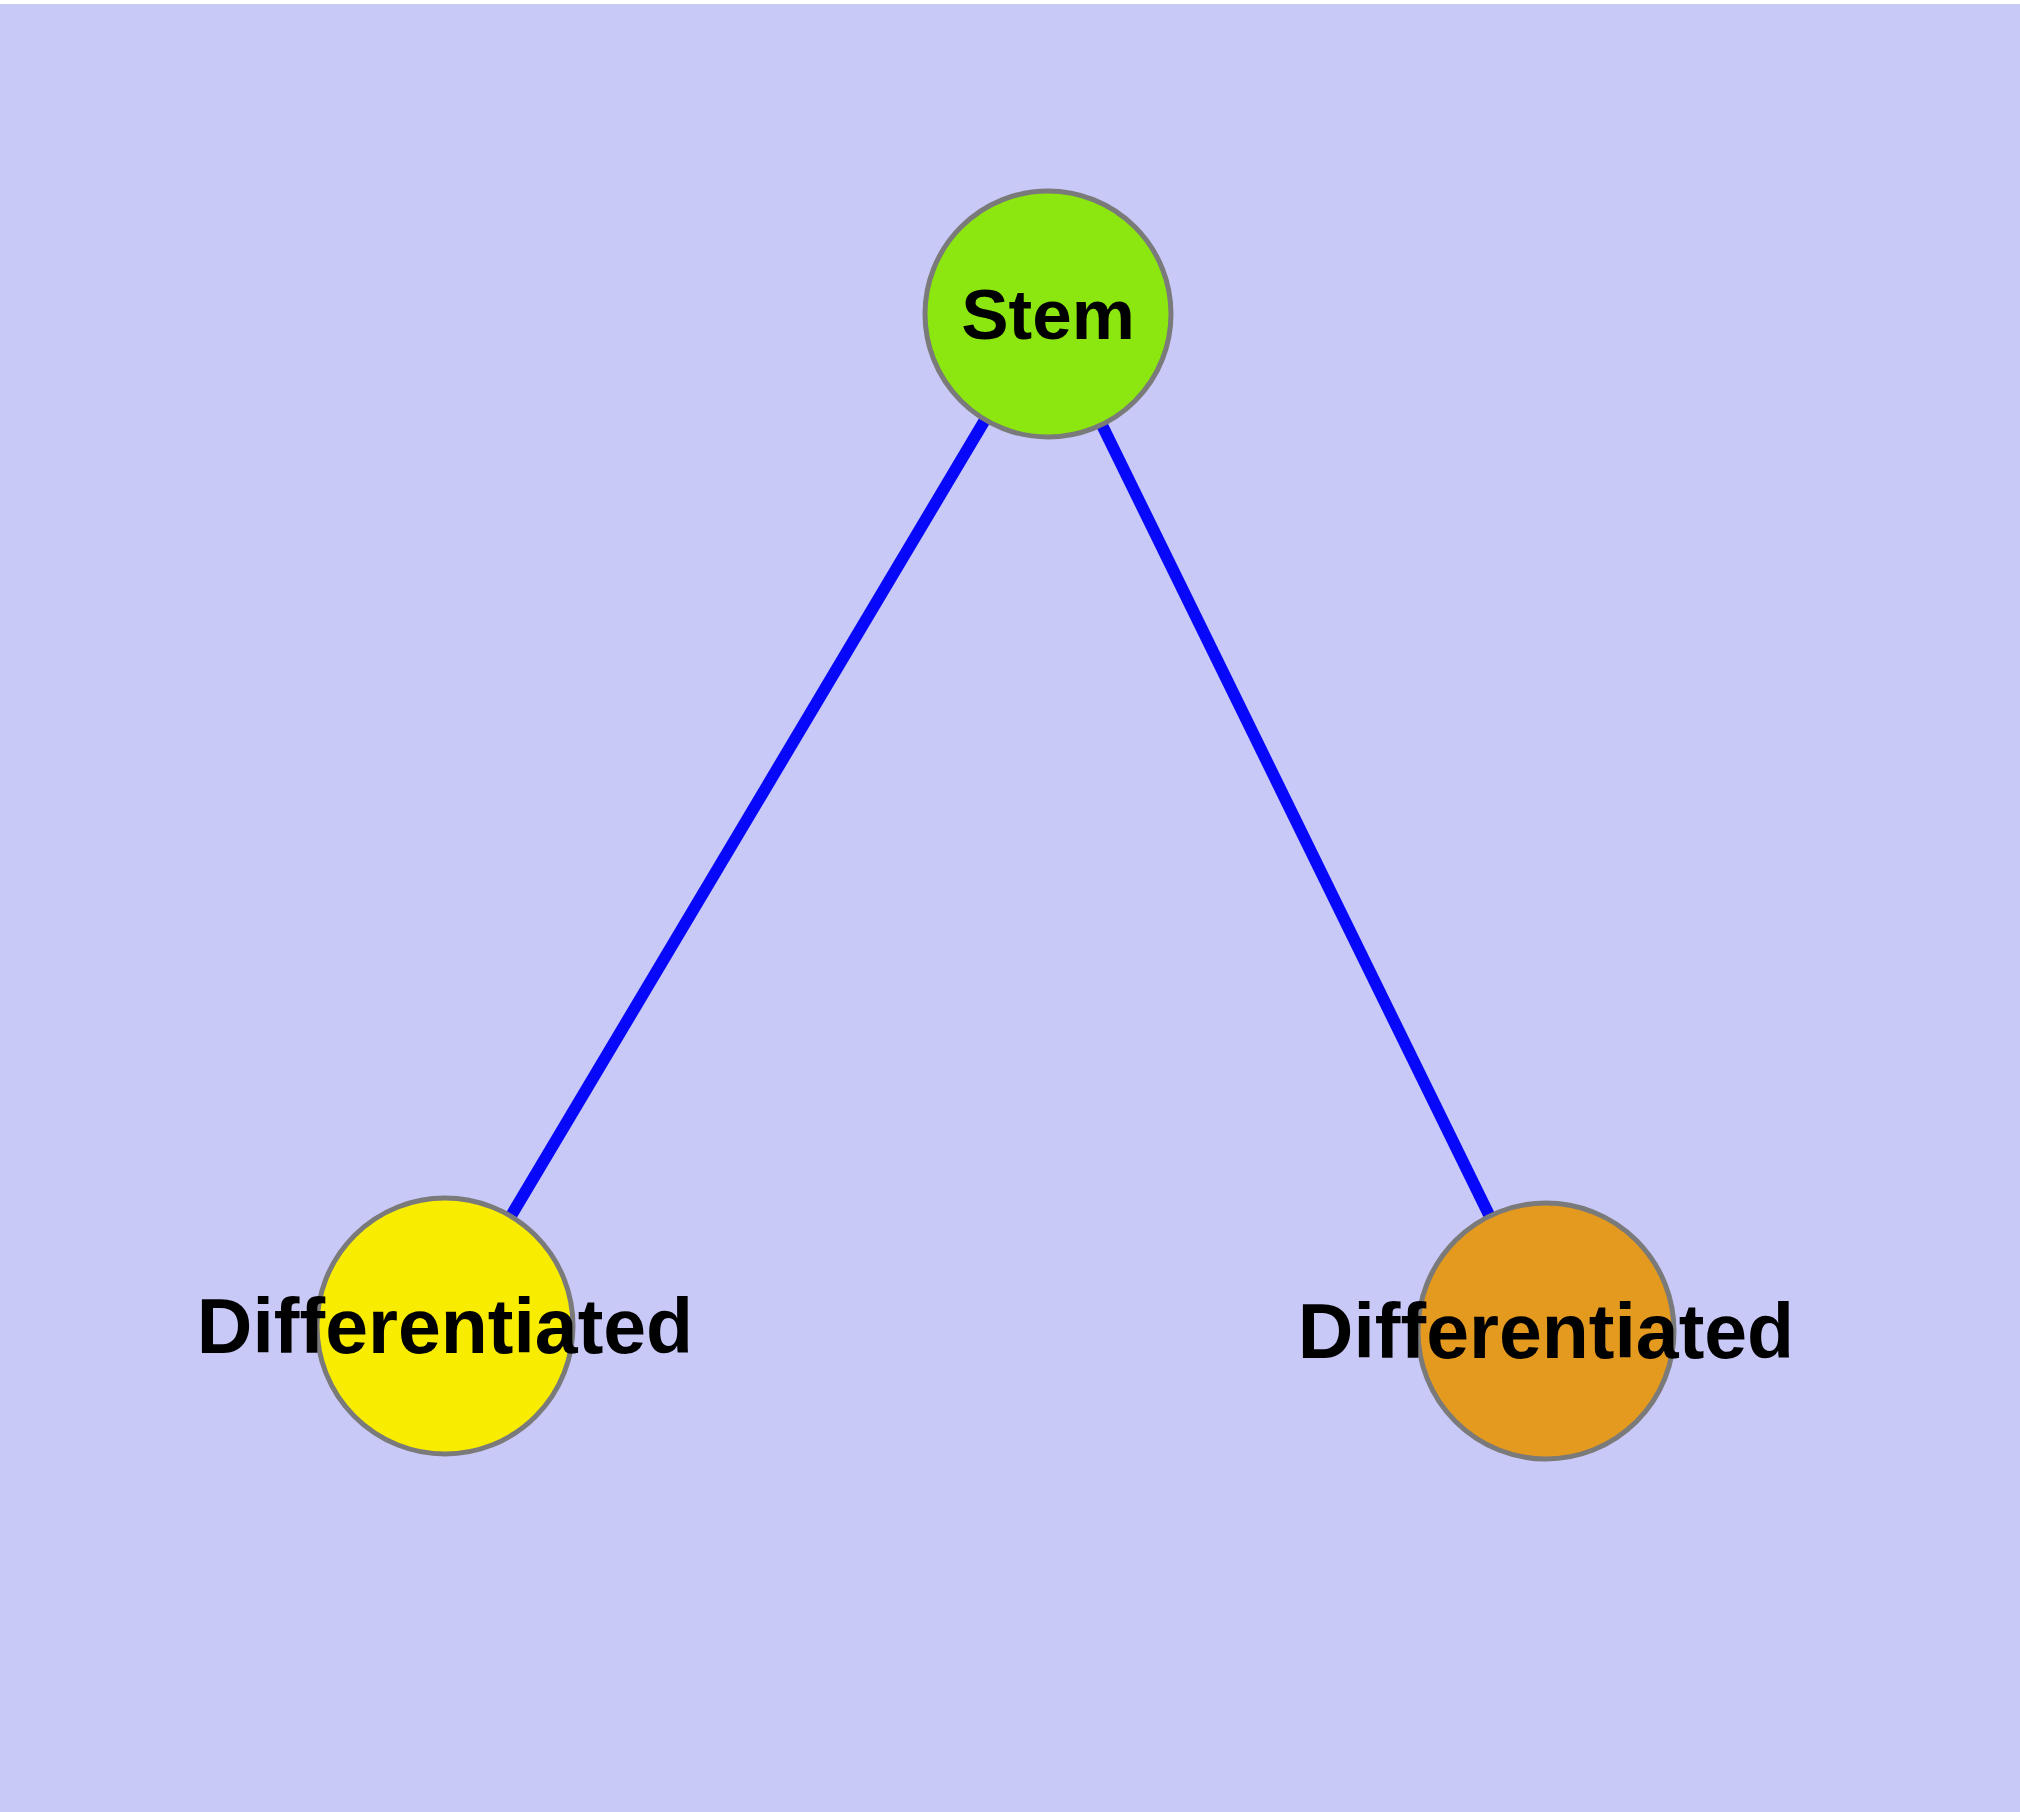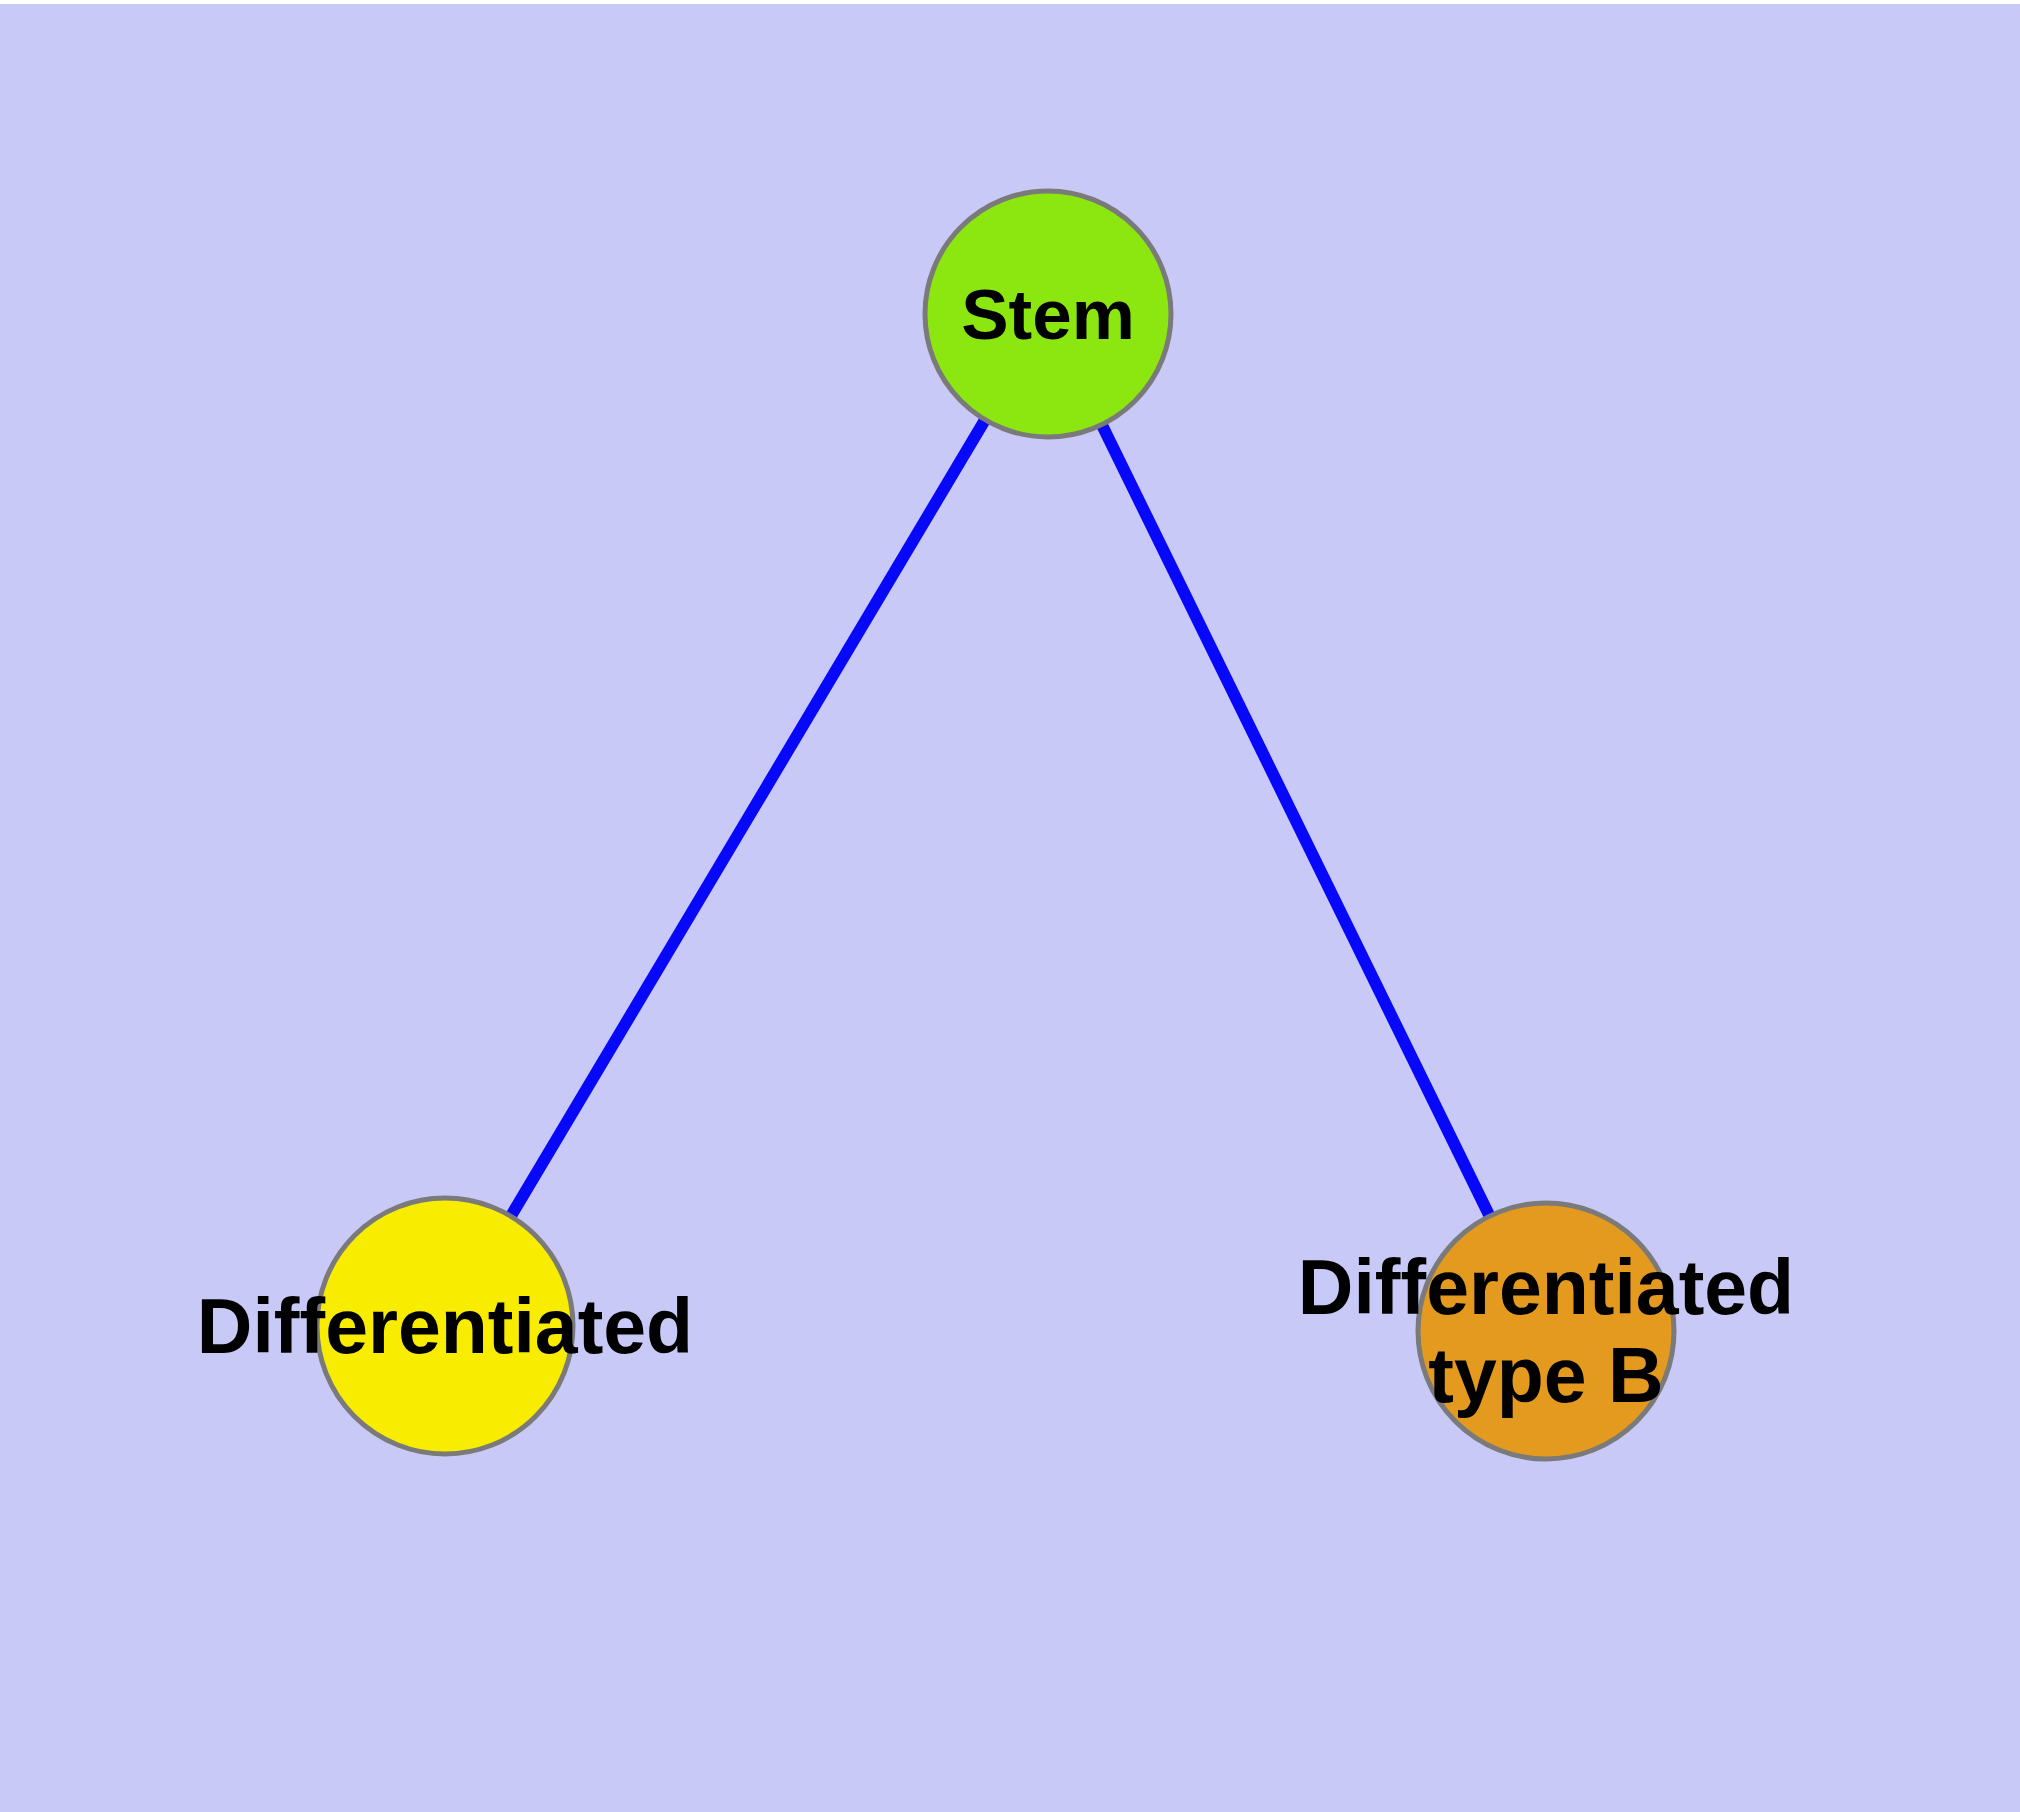--- a/index.html
+++ b/index.html
@@ -40,21 +40,20 @@
     transform: translate(-50%, -50%);
   }
   .node-stem   { left: 1048px; top: 314px;  width: 251px; height: 251px; }
   .node-type-a { left: 445px;  top: 1326px; width: 261px; height: 261px; }
   .node-type-b { left: 1546px; top: 1331px; width: 261px; height: 261px; }
   .node-label {
     position: absolute;
     transform: translate(-50%, -50%);
     color: #000000;
     font-weight: 700;
-    text-align: center;
     white-space: nowrap;
     line-height: 88px;
   }
   .label-stem   { left: 1048px; top: 314px;  font-size: 71px; line-height: 71px; }
   .label-type-a { left: 445px;  top: 1326px; font-size: 77px; }
   .label-type-b { left: 1546px; top: 1331px; font-size: 77px; }
 </style>
 </head>
 <body>
 
@@ -75,16 +74,15 @@
   <div class="node node-type-b" style="background-color: rgb(228, 153, 31); border-color: rgb(122, 122, 122);"></div>
 
   <div class="node-label label-stem">Stem</div>
 
   <div class="node-label label-type-a">
     <div>Differentiated</div>
   </div>
 
   <div class="node-label label-type-b">
     <div>Differentiated</div>
-    <div>type B</div>
   </div>
 </div>
 
 
 </body></html>

